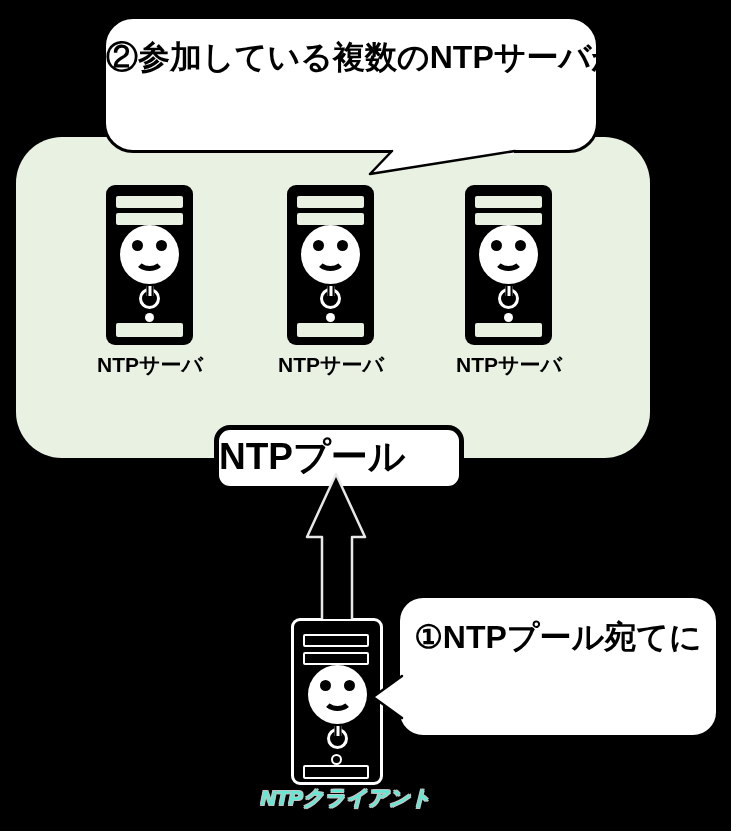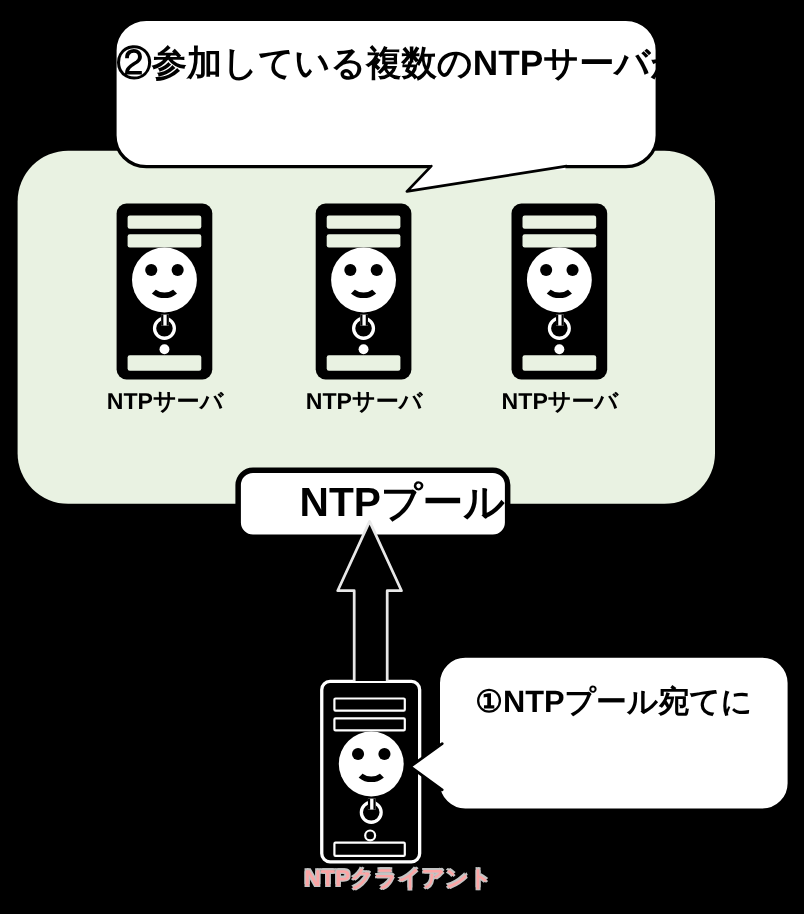--- a/index.html
+++ b/index.html
@@ -17,21 +17,21 @@
     position:absolute;background:#fff;border:3.5px solid #000;
     box-sizing:border-box;text-align:center;color:#000;z-index:5;
   }
   .bubble .bline{white-space:nowrap;}
   .bubble-response{
     left:103px;top:16px;width:496px;height:137px;border-radius:30px;
     font-size:32px;line-height:55px;padding-top:11px;
   }
   .bubble-request{
     left:397px;top:595px;width:322px;height:143px;border-radius:26px;
-    font-size:28px;line-height:55px;padding-top:12px;z-index:15;
+    font-size:32px;line-height:55px;padding-top:12px;z-index:15;
   }
   
   .tower{position:absolute;background:#000;border-radius:9px;z-index:8;}
   .tower.solid{width:87px;height:160px;}
   .tower.outline{
     width:92px;height:167px;border:3px solid #fff;box-sizing:border-box;z-index:20;
   }
   .tower .bar{position:absolute;left:10px;width:67px;height:12px;border-radius:2px;}
   .solid .bar{background:#e9f2e2;}
   .outline .bar{left:9px;width:66px;background:transparent;border:2.5px solid #fff;box-sizing:border-box;height:13px;}
@@ -56,25 +56,26 @@
   }
   .led{position:absolute;left:39px;top:128px;width:9px;height:9px;border-radius:50%;background:#fff;}
   .outline .led{left:37px;top:133px;width:11px;height:11px;background:#000;border:2.5px solid #fff;box-sizing:border-box;}
   
   .lbl{position:absolute;color:#000;font-size:21px;text-align:center;white-space:nowrap;z-index:8;}
   .srv-lbl{top:351px;width:170px;}
   .srv-lbl.s1{left:65px;} .srv-lbl.s2{left:246px;} .srv-lbl.s3{left:424px;}
   .pool-box{
     position:absolute;left:214px;top:425px;width:250px;height:66px;
     background:#fff;border:5px solid #000;border-radius:16px;box-sizing:border-box;
-    text-align:right;font-size:37px;line-height:54px;color:#000;z-index:10;white-space:nowrap;
+    text-align:left;font-size:37px;line-height:54px;color:#000;z-index:10;white-space:nowrap;
   }
   .client-lbl{
-    left:212px;top:784px;width:300px;color:#fca5a5;z-index:25;
+    left:196px;top:784px;width:300px;color:#5eead4;z-index:25;
     text-shadow:-1px -1px 0 #c4c4c4,1px -1px 0 #c4c4c4,-1px 1px 0 #c4c4c4,1px 1px 0 #c4c4c4;
+    font-style:italic;
   }
   
   .overlay{position:absolute;left:0;top:0;z-index:50;pointer-events:none;}
 </style>
 </head>
 <body>
 
 <div class="stage">
 
   <div class="group-box"></div>

